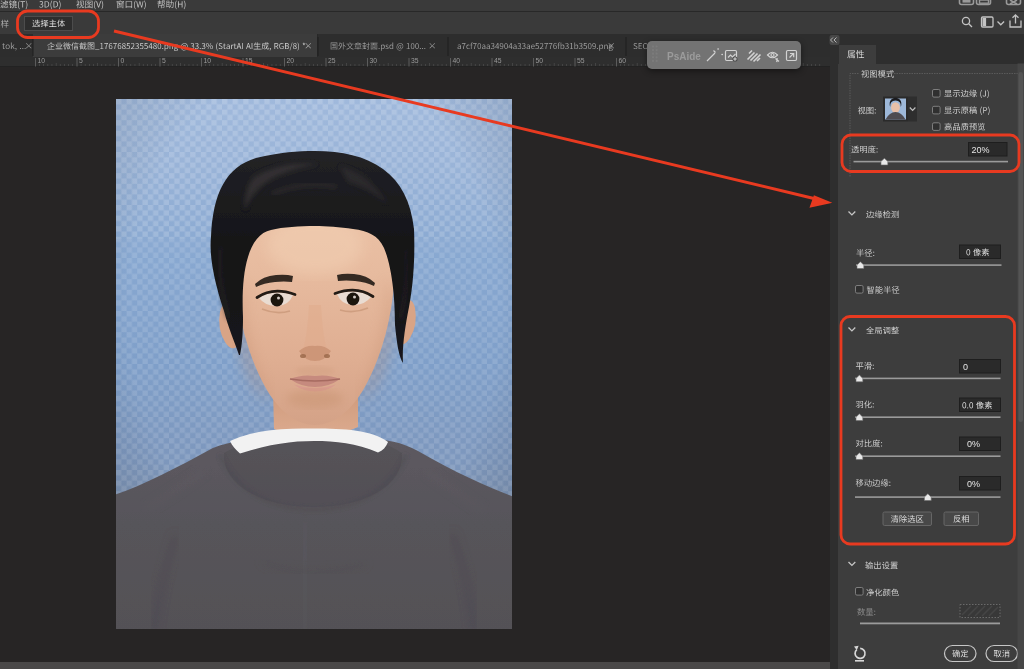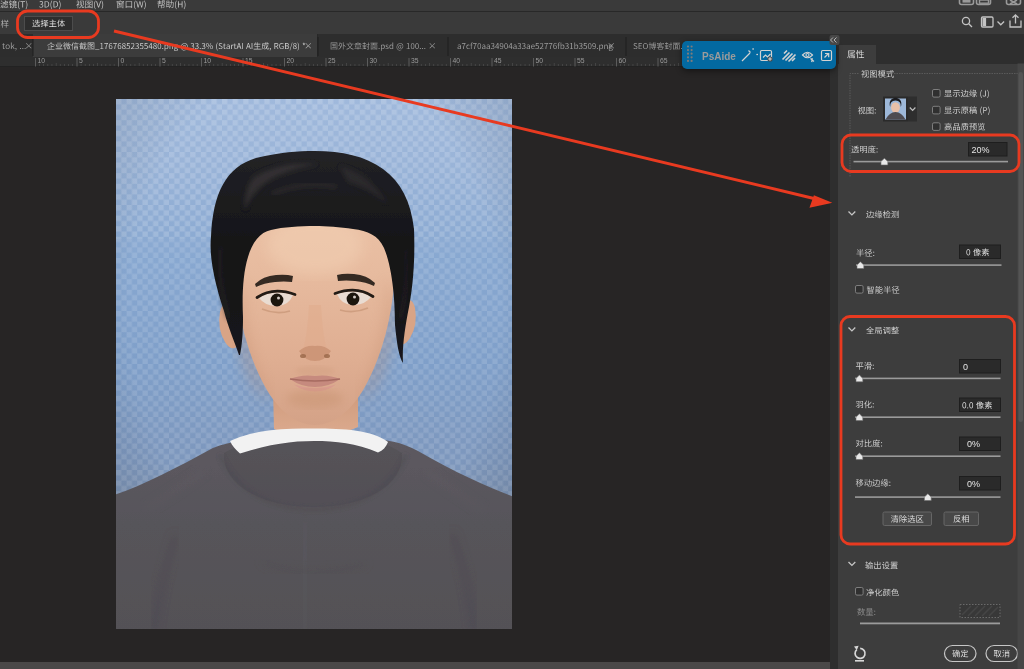--- a/index.html
+++ b/index.html
@@ -354,21 +354,21 @@
 <path d="M114,342 C140,330 168,329.5 198,329.5 C228,329.5 256,331 272,343 C270,348 267,351.5 262,353.5 C240,344 220,342 198,342 C176,342 154,345 124,354.5 C120,351 116,347 114,342 Z" fill="#f2f2f2"></path>
 <path d="M60,436 q-16,46 -22,96" stroke="#47454b" stroke-width="5" fill="none" opacity="0.5" filter="url(#b4)"></path>
 <path d="M336,434 q18,48 22,98" stroke="#47454b" stroke-width="5" fill="none" opacity="0.5" filter="url(#b4)"></path>
 <path d="M190,424 q-4,52 -2,106" stroke="#626066" stroke-width="4" fill="none" opacity="0.45" filter="url(#b4)"></path>
 <path d="M146,462 q48,22 104,2" stroke="#4a484e" stroke-width="4" fill="none" opacity="0.35" filter="url(#b4)"></path>
 <path d="M30,410 q30,-18 60,-40" stroke="#615e64" stroke-width="3.5" fill="none" opacity="0.5" filter="url(#b4)"></path>
 <path d="M368,412 q-30,-20 -58,-40" stroke="#615e64" stroke-width="3.5" fill="none" opacity="0.5" filter="url(#b4)"></path>
 </g>
 </svg>
 
-<div style="position:absolute;left:682px;top:40.5px;width:154px;height:28.5px;background:#0369a1;border-radius:5px;box-shadow:0 2px 6px rgba(0,0,0,0.45)">
+<div style="position:absolute;left:647px;top:40.5px;width:154px;height:28.5px;background:#737373;border-radius:5px;box-shadow:0 2px 6px rgba(0,0,0,0.45)">
 <svg width="154" height="28.5" viewBox="0 0 154 28.5" style="position:absolute;left:0;top:0">
 <g fill="#7c7c7c">
         <circle cx="6" cy="5.5" r="1.1"></circle>
         <circle cx="6" cy="9.1" r="1.1"></circle>
         <circle cx="6" cy="12.7" r="1.1"></circle>
         <circle cx="6" cy="16.3" r="1.1"></circle>
         <circle cx="6" cy="19.9" r="1.1"></circle>
         <circle cx="9.6" cy="5.5" r="1.1"></circle>
         <circle cx="9.6" cy="9.1" r="1.1"></circle>
         <circle cx="9.6" cy="12.7" r="1.1"></circle>

